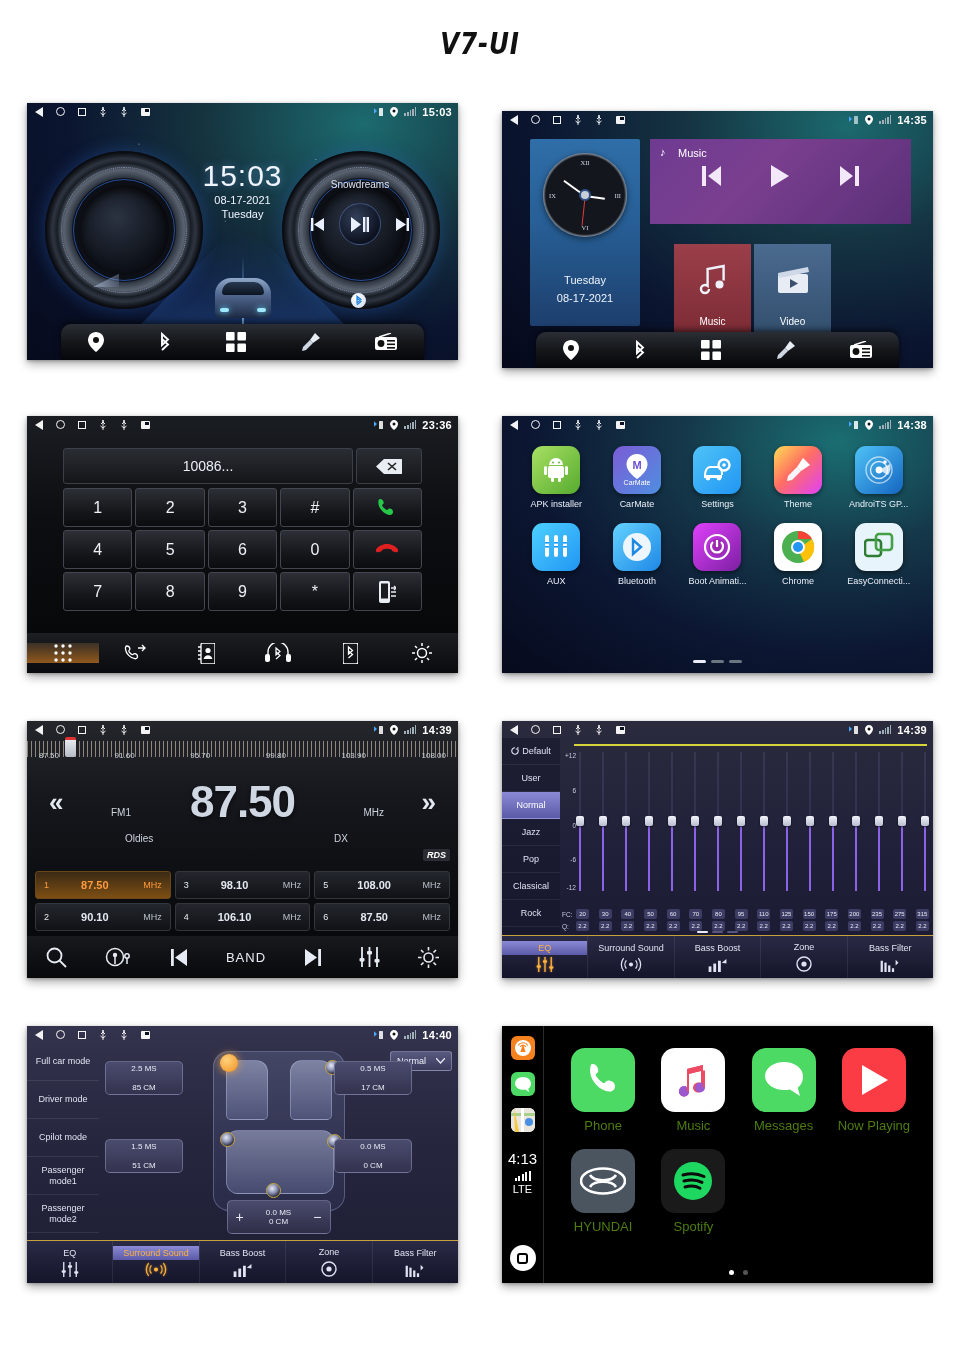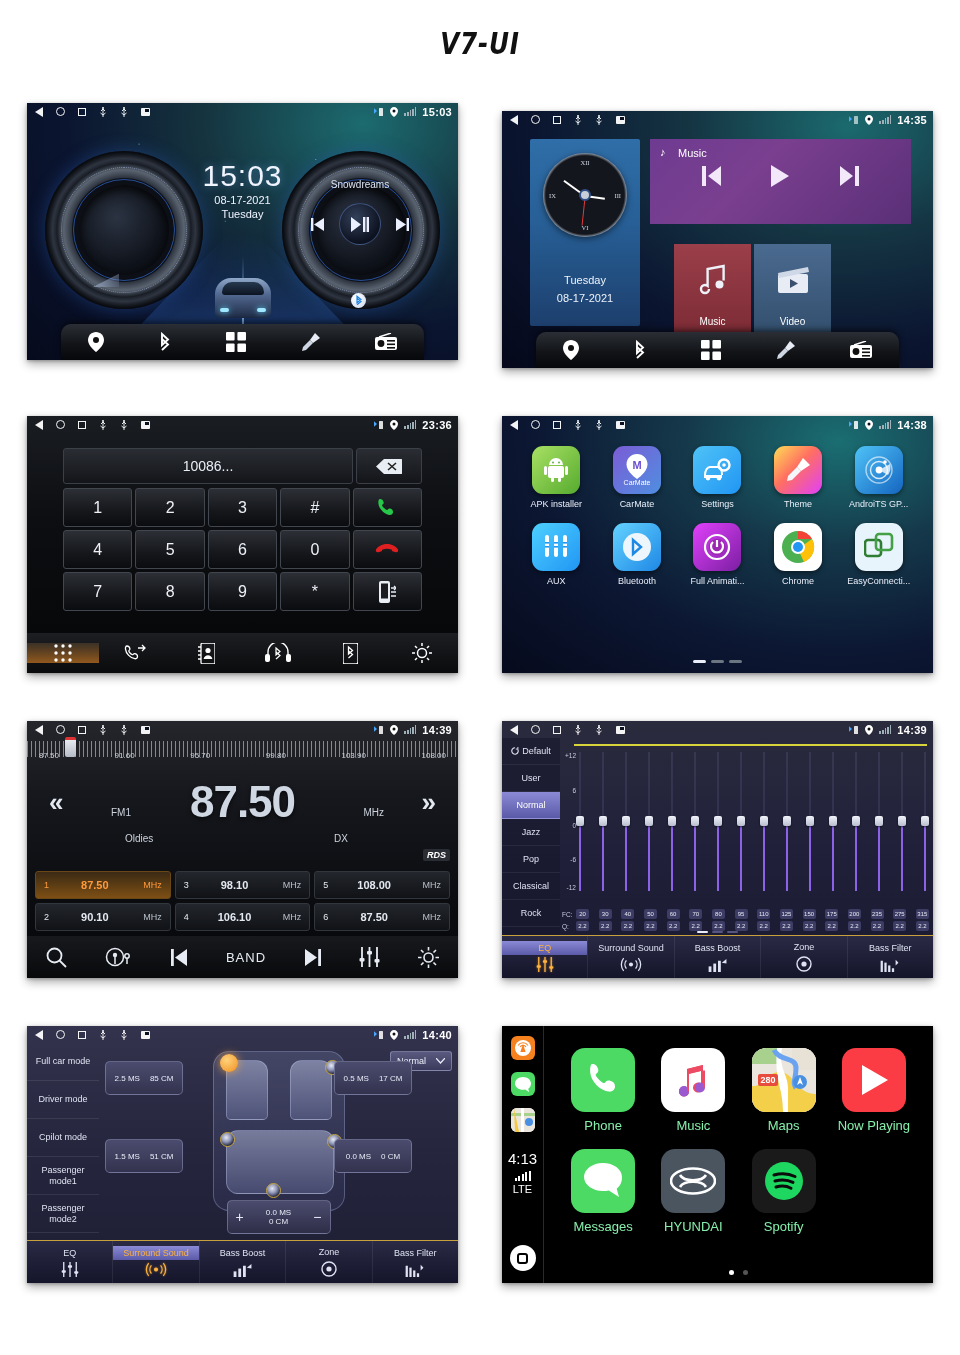--- a/index.html
+++ b/index.html
@@ -245,21 +245,21 @@
   .seat { position:absolute; width:42px; height:60px; background:linear-gradient(to bottom,rgba(185,192,225,.5),rgba(120,130,180,.35));
     border-radius:12px 12px 5px 5px; border:1px solid rgba(200,210,245,.35); }
   .seat.fl { top:8px; left:12px } .seat.fr { top:8px; right:12px }
   .seat.rear { top:78px; left:12px; width:108px; height:64px; border-radius:12px; }
   .spk { position:absolute; width:15px; height:15px; border-radius:50%;
     background:radial-gradient(circle at 40% 35%,#e6e9f5 0%,#8d93b5 40%,#22243a 75%); border:1.5px solid #caa83c; }
   .sun { position:absolute; width:18px; height:18px; border-radius:50%; background:radial-gradient(circle at 38% 34%,#ffd27a,#f08f20);
     box-shadow:0 0 9px rgba(255,170,60,.8); }
   .delay-box { position:absolute; width:78px; height:34px; background:linear-gradient(to bottom,#4b4b6e,#33334f);
     border:1px solid rgba(190,198,235,.35); border-radius:5px; color:#e8ebf6; font-size:8px;
-    display:flex; flex-direction:row; align-items:center; justify-content:center; gap:10px; }
+    display:flex; flex-direction:column; align-items:center; justify-content:center; gap:10px; }
   .step-box { position:absolute; bottom:6px; left:50%; transform:translateX(-50%); width:104px; height:34px;
     background:linear-gradient(to bottom,#4b4b6e,#2e2e48); border:1px solid rgba(190,198,235,.35); border-radius:5px;
     display:flex; align-items:center; justify-content:space-between; padding:0 8px; color:#e8ebf6; font-size:8px; }
   .sel-normal { position:absolute; top:8px; right:6px; width:62px; height:20px; background:linear-gradient(to bottom,#5a5a80,#3a3a5c);
     border:1px solid rgba(195,202,240,.4); border-radius:3px; display:flex; align-items:center; justify-content:space-between;
     padding:0 6px; color:#eceffa; font-size:9px; }
 
   
   .p8 { background:#000; }
   .cp-side { position:absolute; top:0; bottom:0; left:0; width:42px; border-right:1px solid #2a2a2a;
@@ -270,21 +270,21 @@
   .cp-sig i { width:2px; background:#fff; display:block; }
   .cp-sig i:nth-child(1){height:3px}.cp-sig i:nth-child(2){height:5px}
   .cp-sig i:nth-child(3){height:7px}.cp-sig i:nth-child(4){height:9px}.cp-sig i:nth-child(5){height:10px}
   .cp-lte { color:#fff; font-size:11px; margin-top:2px; }
   .cp-home { position:absolute; bottom:12px; width:26px; height:26px; border-radius:50%; background:#fff;
     display:flex; align-items:center; justify-content:center; }
   .cp-home b { width:11px; height:11px; border:2px solid #000; border-radius:3px; display:block; }
   .cp-grid { position:absolute; left:56px; right:14px; top:22px; display:grid; grid-template-columns:repeat(4,1fr); row-gap:16px; }
   .cp-app { display:flex; flex-direction:column; align-items:center; gap:6px; }
   .cp-app .ic { width:64px; height:64px; border-radius:14px; display:flex; align-items:center; justify-content:center; overflow:hidden; }
-  .cp-app .lbl { color:#86efac; font-size:13px; }
+  .cp-app .lbl { color:#4d7c0f; font-size:13px; }
   .cp-dots { position:absolute; bottom:8px; left:56px; right:14px; display:flex; gap:9px; justify-content:center; }
   .cp-dots i { width:5px; height:5px; border-radius:50%; background:#555; display:block; }
   .cp-dots i.on { background:#fff; }
 </style>
 </head>
 <body>
 
 <div class="page-title">V7-UI</div>
 
 <div class="grid">
@@ -787,21 +787,21 @@
         </div>
         <div class="app">
           <span class="ic" style="background:linear-gradient(135deg,#e040fb,#7b1fa2)">
             <svg width="30" height="30" viewBox="0 0 30 30">
                 <circle cx="15" cy="15" r="12" fill="none" stroke="#fff" stroke-width="2.2"></circle>
                 <circle cx="15" cy="15" r="8" fill="#9c27b0"></circle>
                 <path d="M15 8v7" stroke="#fff" stroke-width="2.2"></path>
                 <path d="M11 10a6 6 0 108 0" stroke="#fff" stroke-width="2.2" fill="none"></path>
               </svg>
           </span>
-          <span class="lbl">Full Animati...</span>
+          <span class="lbl">Boot Animati...</span>
         </div>
         <div class="app">
           <span class="ic" style="background:#fff">
             <svg width="34" height="34" viewBox="0 0 34 34">
                 <circle cx="17" cy="17" r="16" fill="#4caf50"></circle>
                 <path d="M17 1a16 16 0 0114 8H17z" fill="#f44336"></path>
                 <path d="M31 9a16 16 0 01-8 23l-6-13z" fill="#ffc107"></path>
                 <path d="M3 9a16 16 0 000 16l8-8z" fill="#f44336" opacity="0"></path>
                 <circle cx="17" cy="17" r="7" fill="#fff"></circle>
                 <circle cx="17" cy="17" r="5" fill="#2196f3"></circle>
@@ -1389,52 +1389,35 @@
                 <path d="M16 31.5a5 5 0 11-2-4" fill="#9b59d0"></path>
                 <circle cx="11" cy="31" r="5" fill="#9b59d0"></circle>
                 <circle cx="27" cy="27.5" r="5" fill="#9b59d0"></circle>
                 <path d="M30 5L14 9v5l16-3.6z" fill="#ec4b63"></path>
                 <path d="M16 14v17.5h-2V14zM32 10.4v17.1h-2V10.4z" fill="#ec4b63"></path>
               </svg>
           </span>
           <span class="lbl">Music</span>
         </div>
         <div class="cp-app">
-          <span class="ic" style="background:#eae6dd">
-            <svg width="64" height="64" viewBox="0 0 64 64">
-                <rect width="64" height="64" fill="#eae6dd"></rect>
-                <path d="M0 0h26v16H0z" fill="#a8d18d"></path>
-                <path d="M40 0h24v22H40z" fill="#e8e2d6"></path>
-                <path d="M0 38c14 0 14-14 28-14s16 22 36 22v18H0z" fill="#f3cf4a"></path>
-                <path d="M30 0c-4 20 6 26 6 40v24h-5c0-26-9-30-6-64z" fill="#fff"></path>
-                <path d="M22 2c6 12 22 6 22 18s-4 14 0 20" stroke="#6ba3f0" stroke-width="5" fill="none"></path>
-                <rect x="6" y="26" width="20" height="12" rx="2" fill="#e74c3c"></rect>
-                <text x="16" y="35" font-size="9" fill="#fff" text-anchor="middle" font-family="Liberation Sans" font-weight="bold">280</text>
-                <circle cx="48" cy="34" r="7" fill="#4a90e2"></circle>
-                <path d="M48 29l3 8-3-2-3 2z" fill="#fff"></path>
-              </svg>
-          </span>
-          <span class="lbl">Maps</span>
-        </div>
+          <span class="ic" style="background:#4cd964">
+            <svg width="42" height="40" viewBox="0 0 42 40">
+                <path d="M21 2C10.5 2 2 8.3 2 16.1c0 7.7 8.5 14 19 14 2 0 4-.2 5.8-.7L37 36l-2.3-8.2C38.6 25 40 20.8 40 16.1 40 8.3 31.5 2 21 2z" fill="#fff"></path>
+              </svg>
+          </span>
+          <span class="lbl">Messages</span>
+        </div>
+
         <div class="cp-app">
           <span class="ic" style="background:#fc3c44">
             <svg width="34" height="34" viewBox="0 0 34 34">
                 <path d="M5 2l26 15L5 32z" fill="#fff"></path>
               </svg>
           </span>
           <span class="lbl">Now Playing</span>
-        </div>
-
-        <div class="cp-app">
-          <span class="ic" style="background:#4cd964">
-            <svg width="42" height="40" viewBox="0 0 42 40">
-                <path d="M21 2C10.5 2 2 8.3 2 16.1c0 7.7 8.5 14 19 14 2 0 4-.2 5.8-.7L37 36l-2.3-8.2C38.6 25 40 20.8 40 16.1 40 8.3 31.5 2 21 2z" fill="#fff"></path>
-              </svg>
-          </span>
-          <span class="lbl">Messages</span>
         </div>
         <div class="cp-app">
           <span class="ic" style="background:#4a5560">
             <svg width="46" height="28" viewBox="0 0 46 28">
                 <ellipse cx="23" cy="14" rx="22" ry="12.5" fill="none" stroke="#fff" stroke-width="2.6"></ellipse>
                 <path d="M10 8c4 7 22 7 26 0M10 20c4-7 22-7 26 0" stroke="#fff" stroke-width="2.6" fill="none"></path>
               </svg>
           </span>
           <span class="lbl">HYUNDAI</span>
         </div>

